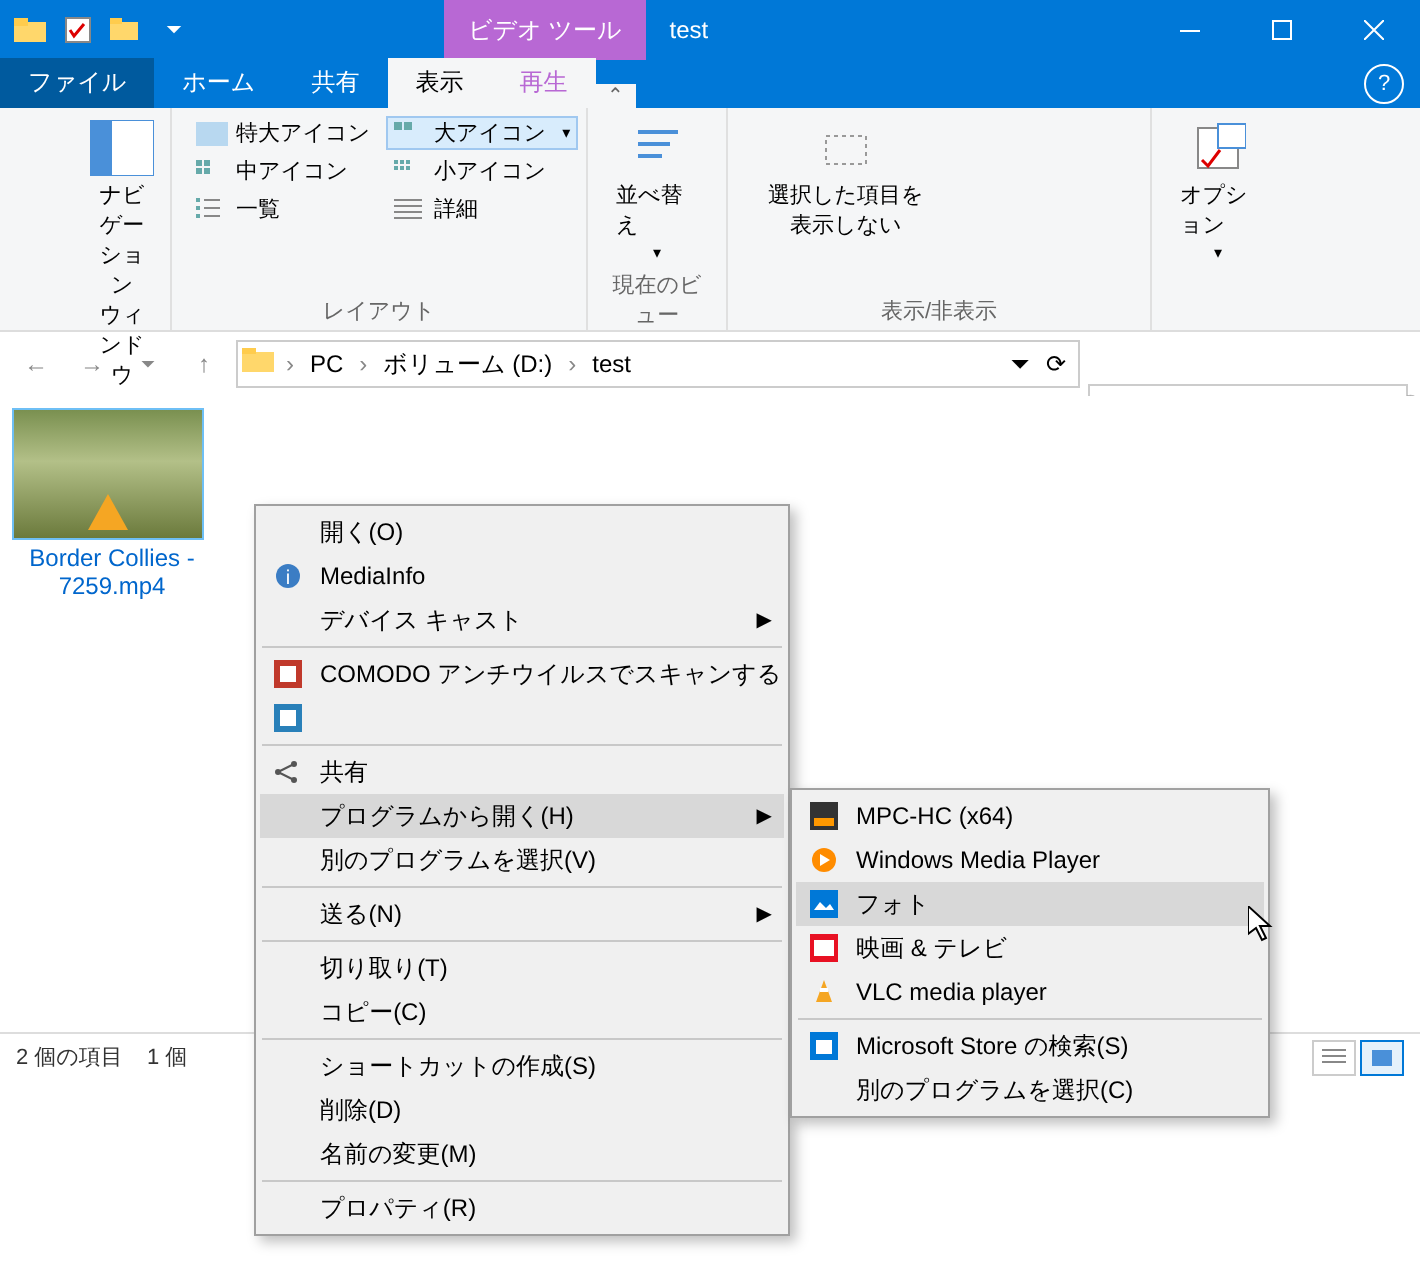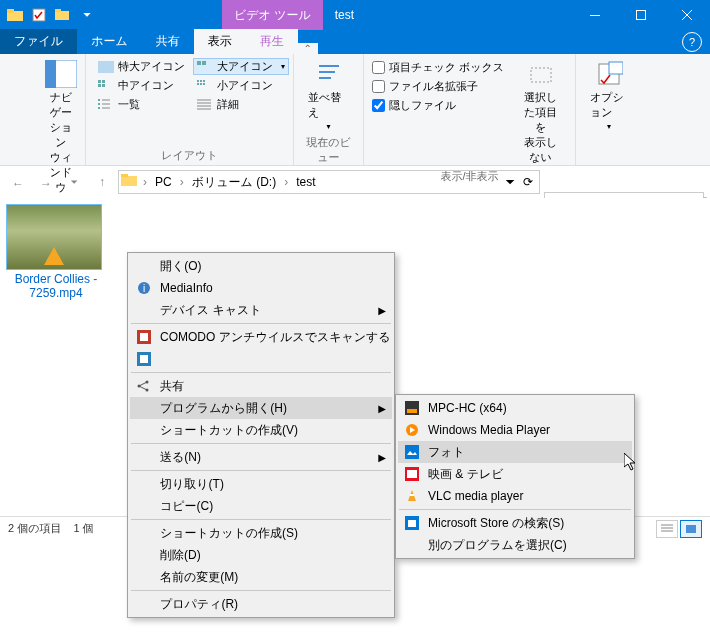--- a/index.html
+++ b/index.html
@@ -242,34 +242,20 @@
           </svg>
         <span>並べ替え</span>
         <span style="font-size:8px;">▾</span>
       </div>
     </div>
     <div class="group-label">現在のビュー</div>
   </div>
 
   <div class="ribbon-group" style="width:212px;">
     <div class="group-content">
-      <div class="checklist">
-        <label class="checkrow">
-            <input type="checkbox" style="">
-            <span>項目チェック ボックス</span>
-          </label>
-        <label class="checkrow">
-            <input type="checkbox" style="">
-            <span>ファイル名拡張子</span>
-          </label>
-        <label class="checkrow">
-            <input type="checkbox" checked="" style="">
-            <span>隠しファイル</span>
-          </label>
-      </div>
       <div class="big-btn" style="margin-left:6px;justify-content:flex-end;">
         <svg width="28" height="28">
             <rect x="4" y="8" width="20" height="14" fill="none" stroke="#999" stroke-dasharray="2 2"></rect>
           </svg>
         <span style="text-align:center;white-space:pre-line;">選択した項目を
 表示しない</span>
       </div>
     </div>
     <div class="group-label">表示/非表示</div>
   </div>
@@ -392,21 +378,21 @@
           <circle cx="10" cy="11" r="1.5" fill="#555"></circle>
         </svg>
       </span>
       <span>共有</span>
     </div>
   <div class="row highlight">
       <span>プログラムから開く(H)</span>
       <span class="arrow">▶</span>
     </div>
   <div class="row">
-      <span>ショートカットの作成(V)</span>
+      <span>別のプログラムを選択(V)</span>
     </div>
   <hr>
   <div class="row">
       <span>送る(N)</span>
       <span class="arrow">▶</span>
     </div>
   <hr>
   <div class="row">
       <span>切り取り(T)</span>
     </div>

